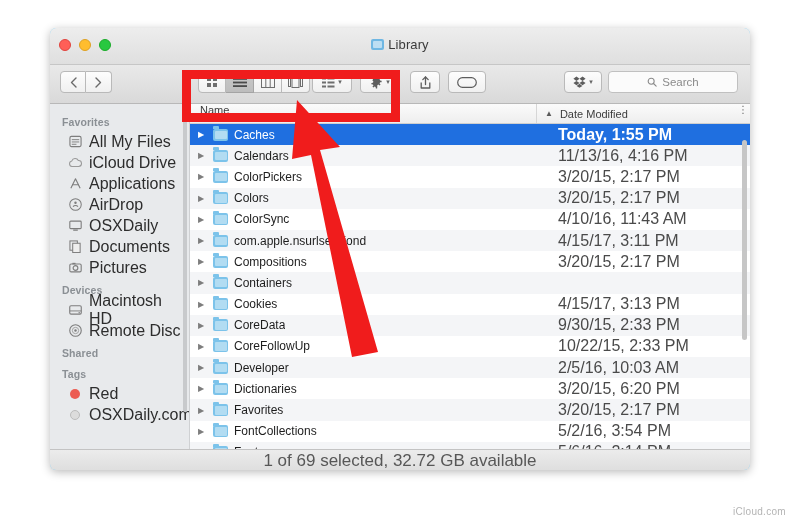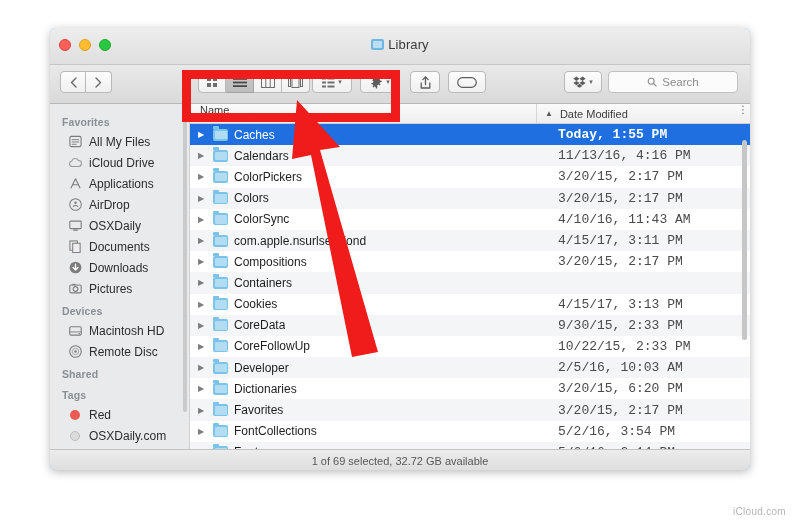--- a/index.html
+++ b/index.html
@@ -181,21 +181,21 @@
     color: #8a8f94;
     font-weight: bold;
     padding: 6px 0 3px 12px;
     letter-spacing: .1px;
   }
   .sb-item {
     height: 21px;
     display: flex;
     align-items: center;
     padding-left: 18px;
-    font-size: 12px;
+    font-size: 16px;
     color: #2d2d2d;
     gap: 7px;
   }
   .sb-ico {
     width: 14px; height: 14px;
     display: inline-flex;
     align-items: center;
     justify-content: center;
     flex: 0 0 14px;
   }
@@ -293,22 +293,21 @@
     background: #b2dcf2;
     border-radius: 1px;
   }
   .rname span.lbl { white-space: nowrap; overflow: hidden; text-overflow: clip; }
 
   .rdate {
     width: 200px;
     box-sizing: border-box;
     padding-left: 8px;
     color: #4a4a4a;
-    font-size: 13px;
-    font-family: Liberation Mono, monospace;
+    font-size: 16px;
   }
   .row.sel .rdate { color: #ffffff; font-weight: 600; }
 
   .list-scroll {
     position: absolute;
     right: 3px;
     top: 36px;
     width: 5px;
     height: 200px;
     background: #c6c6c6;
@@ -316,21 +315,21 @@
   }
 
   
   .statusbar {
     height: 22px;
     background: linear-gradient(to bottom,#ececec,#dddddd);
     border-top: 1px solid #c3c3c3;
     display: flex;
     align-items: center;
     justify-content: center;
-    font-size: 11px;
+    font-size: 17px;
     color: #575757;
   }
 
   
   .anno-box {
     position: absolute;
     left: 182px;
     top: 70px;
     width: 218px;
     height: 52px;
@@ -536,29 +535,20 @@
         <div class="sb-item">
           <span class="sb-ico">
             <svg width="13" height="13" viewBox="0 0 14 14">
                 <rect x="1" y="1" width="8" height="10" fill="none" stroke="#7d7d7d" stroke-width="1.1"></rect>
                 <rect x="4" y="3.5" width="8" height="10" fill="#eeeeee" stroke="#7d7d7d" stroke-width="1.1"></rect>
               </svg>
           </span>
           <span>Documents</span>
         </div>
 
-        <div class="sb-item">
-          <span class="sb-ico">
-            <svg width="13" height="13" viewBox="0 0 14 14">
-                <circle cx="7" cy="7" r="6.3" fill="#7d7d7d"></circle>
-                <path d="M7 3.4 L7 9.4 M4.4 7 L7 9.7 L9.6 7" stroke="#ffffff" stroke-width="1.4" fill="none" stroke-linecap="round" stroke-linejoin="round"></path>
-              </svg>
-          </span>
-          <span>Downloads</span>
-        </div>
 
         <div class="sb-item">
           <span class="sb-ico">
             <svg width="13" height="11" viewBox="0 0 14 12">
                 <rect x="0.8" y="2.2" width="12.4" height="8.6" rx="1.4" fill="none" stroke="#7d7d7d" stroke-width="1.2"></rect>
                 <circle cx="7" cy="6.5" r="2.6" fill="none" stroke="#7d7d7d" stroke-width="1.2"></circle>
                 <rect x="3.6" y="0.9" width="3.4" height="1.6" fill="#7d7d7d"></rect>
               </svg>
           </span>
           <span>Pictures</span>

